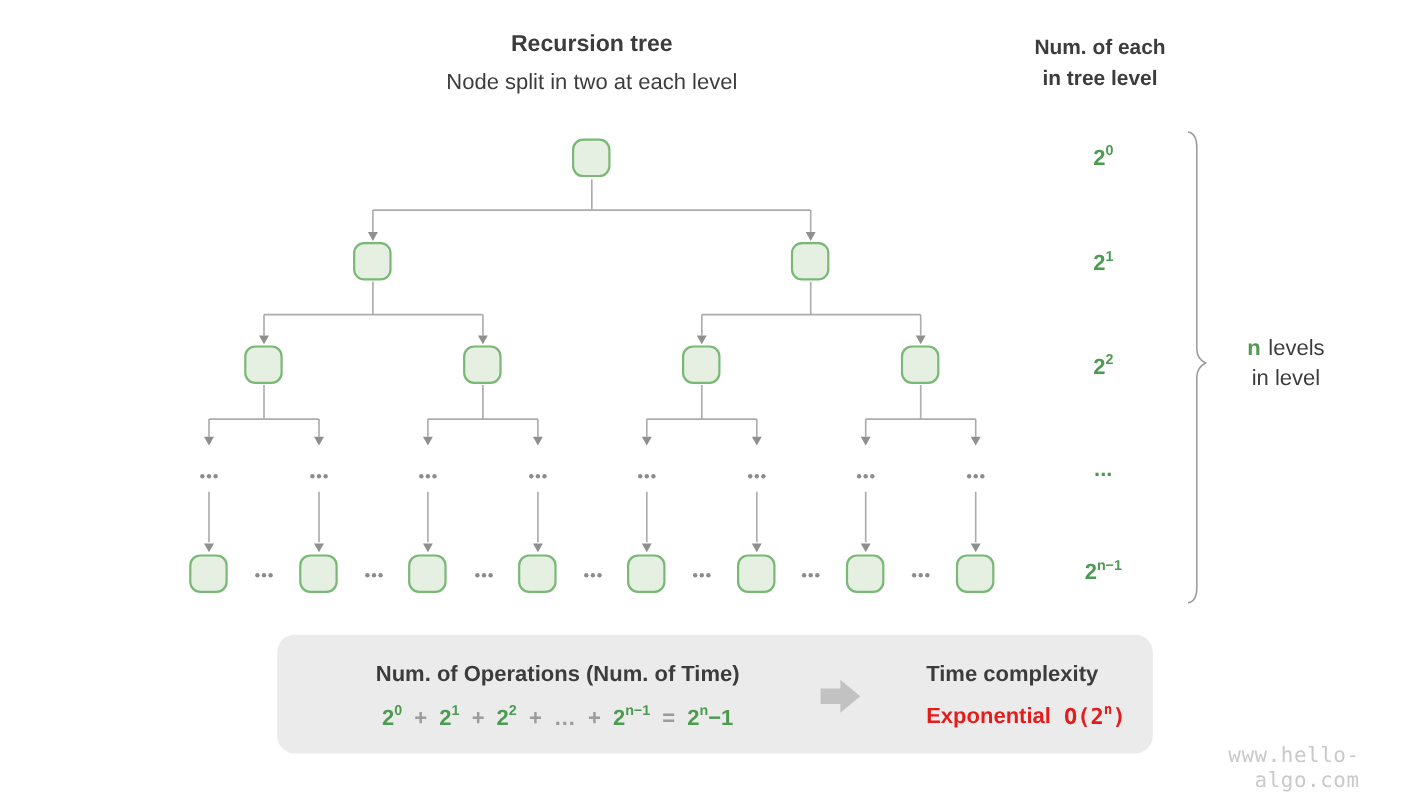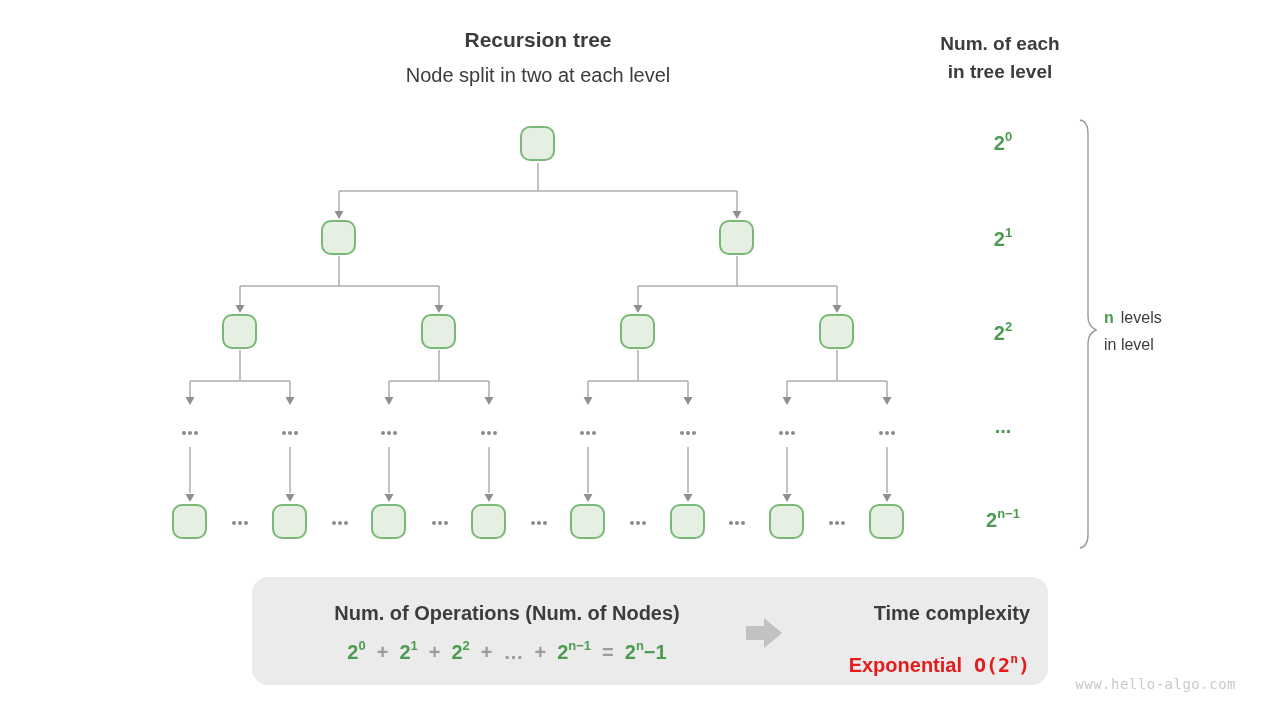--- a/index.html
+++ b/index.html
@@ -9,42 +9,42 @@
   .center{text-align:center;}
   .green{color:var(--green);}
 
   .title{left:288px;top:28px;width:500px;font-size:21px;font-weight:bold;}
   .subtitle{left:288px;top:64px;width:500px;font-size:20px;}
   .legend-header{left:890px;top:30px;width:220px;font-size:19px;font-weight:bold;line-height:28px;}
 
   .lvl{left:948px;width:110px;text-align:center;font-size:20px;font-weight:bold;color:var(--green);}
   .lvl sup{font-size:13px;position:relative;top:-1px;}
 
-  .brace-note{left:1104px;top:304px;width:130px;font-size:16px;line-height:27px;}
+  .brace-note{left:1104px;top:304px;width:130px;text-align:center;font-size:20px;line-height:27px;}
   .brace-note .hl{color:var(--green);font-weight:bold;}
   .brace-note .rest{margin-left:7px;}
 
   .node{position:absolute;width:31px;height:31px;border:2.5px solid var(--node_border);
         border-radius:10px;background:var(--node_fill);}
 
   .panel{left:252px;top:577px;width:796px;height:108px;background:var(--panel_bg);border-radius:16px;}
   .ops-block{left:272px;top:601px;width:470px;text-align:center;}
   .ops-title{font-size:20px;font-weight:bold;line-height:24px;}
   .formula{margin-top:9px;display:inline-flex;gap:11px;align-items:baseline;
            font-size:20px;font-weight:bold;line-height:26px;}
   .formula sup{font-size:13px;position:relative;top:-1px;}
   .formula .op{color:#9c9c9c;}
-  .time-block{left:806px;top:601px;width:224px;text-align:right;}
+  .time-block{left:842px;top:601px;width:224px;text-align:left;}
   .time-title{font-size:20px;font-weight:bold;line-height:24px;}
-  .complexity{margin-top:22px;font-size:20px;font-weight:bold;line-height:26px;color:var(--red);}
+  .complexity{margin-top:9px;font-size:20px;font-weight:bold;line-height:26px;color:var(--red);}
   .complexity .mono{font-family:"DejaVu Sans Mono",monospace;margin-left:12px;font-size:20px;}
   .complexity sup{font-size:13px;position:relative;top:-1px;}
 
   .watermark{left:1040px;top:676px;width:196px;text-align:right;
-             font-family:"DejaVu Sans Mono",monospace;font-size:14px;letter-spacing:0.5px;color:#c9c9c9;}
+             font-family:"DejaVu Sans Mono",monospace;font-size:19px;letter-spacing:0.5px;color:#c9c9c9;}
   svg{position:absolute;left:0;top:0;pointer-events:none;}
 </style>
 </head>
 <body>
 
 <div class="canvas">
 
   <div class="abs subtitle center">Node split in two at each level</div>
   <div class="abs title center">Recursion tree</div>
 
@@ -59,21 +59,21 @@
   <div class="abs lvl" style="top:413px"><span>...</span><sup></sup></div>
   <div class="abs lvl" style="top:507px"><span>2</span><sup>n−1</sup></div>
 
   <div class="abs brace-note">
     <div><span class="hl">n</span><span class="rest">levels</span></div>
     <div>in level</div>
   </div>
 
   <div class="abs panel"></div>
   <div class="abs ops-block">
-    <div class="ops-title">Num. of Operations (Num. of Nodes)</div>
+    <div class="ops-title">Num. of Operations (Num. of Time)</div>
     <div class="formula">
       <span class="green"><span>2</span><sup>0</sup></span>
       <span class="op">+</span>
       <span class="green"><span>2</span><sup>1</sup></span>
       <span class="op">+</span>
       <span class="green"><span>2</span><sup>2</sup></span>
       <span class="op">+</span>
       <span class="op">…</span>
       <span class="op">+</span>
       <span class="green"><span>2</span><sup>n−1</sup></span>

